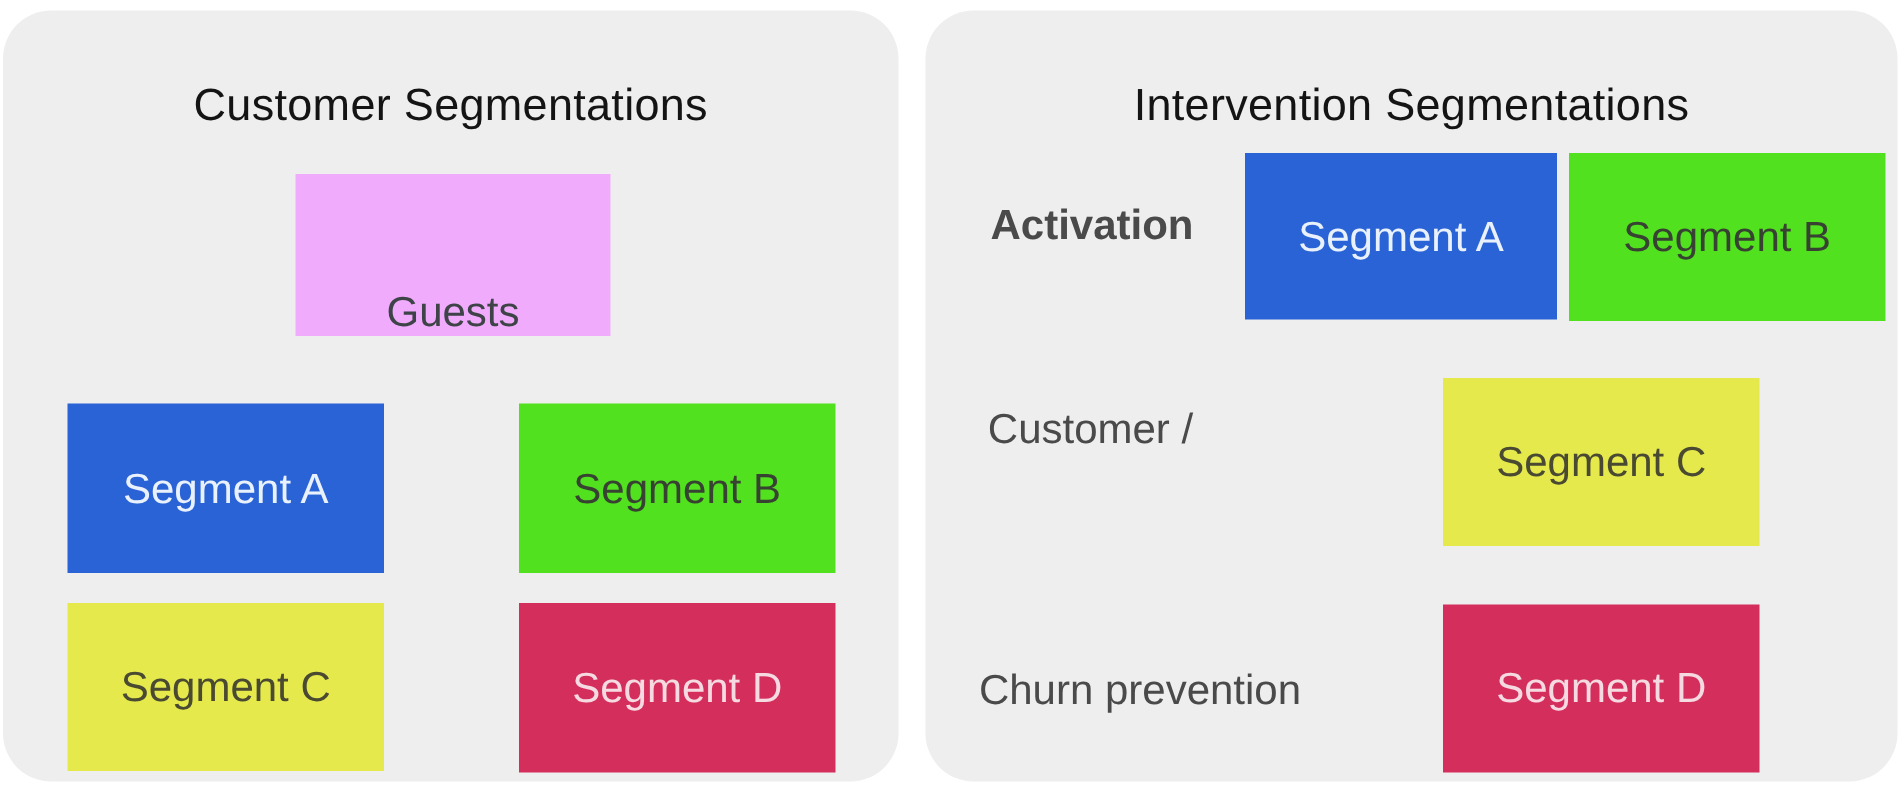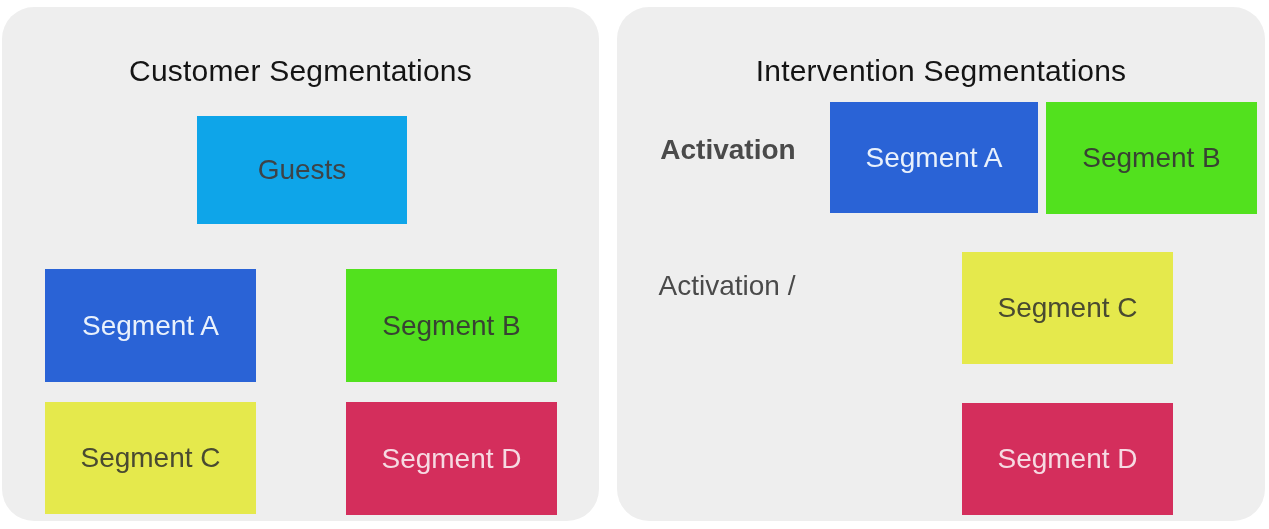--- a/index.html
+++ b/index.html
@@ -67,21 +67,21 @@
   .box-r-d    { left: 345px; top: 396px; width: 211px; height: 112px; }
 </style>
 </head>
 <body>
 
 <div class="canvas">
 
   <div class="panel panel-left" style="background-color: rgb(238, 238, 238);">
     <div class="panel-title" style="color: rgb(20, 20, 20);">Customer Segmentations</div>
 
-    <div class="seg-box box-guests" style="background-color: #0ea5e9; color: rgb(61, 67, 71);">
+    <div class="seg-box box-guests" style="background-color: #f0abfc; color: rgb(61, 67, 71); align-items: flex-end;">
         <span>Guests</span>
       </div>
 
     <div class="seg-box box-l-a" style="background-color: rgb(42, 99, 214); color: rgb(233, 241, 252);">
         <span>Segment A</span>
       </div>
 
     <div class="seg-box box-l-b" style="background-color: rgb(82, 225, 30); color: rgb(56, 66, 51);">
         <span>Segment B</span>
       </div>
@@ -102,26 +102,27 @@
 
     <div class="seg-box box-r-a" style="background-color: rgb(42, 99, 214); color: rgb(233, 241, 252);">
         <span>Segment A</span>
       </div>
 
     <div class="seg-box box-r-b" style="background-color: rgb(82, 225, 30); color: rgb(56, 66, 51);">
         <span>Segment B</span>
       </div>
 
     <div class="row-label label-upselling" style="color: rgb(74, 74, 74);">
-      <div>Activation /</div>
+      <div>Customer /</div>
     </div>
 
     <div class="seg-box box-r-c" style="background-color: rgb(229, 233, 76); color: rgb(73, 74, 49);">
         <span>Segment C</span>
       </div>
 
+    <div class="row-label label-churn" style="color: rgb(74, 74, 74);">Churn prevention</div>
 
     <div class="seg-box box-r-d" style="background-color: rgb(212, 46, 92); color: rgb(246, 218, 226);">
         <span>Segment D</span>
       </div>
   </div>
 
 </div>
 
 </body></html>

